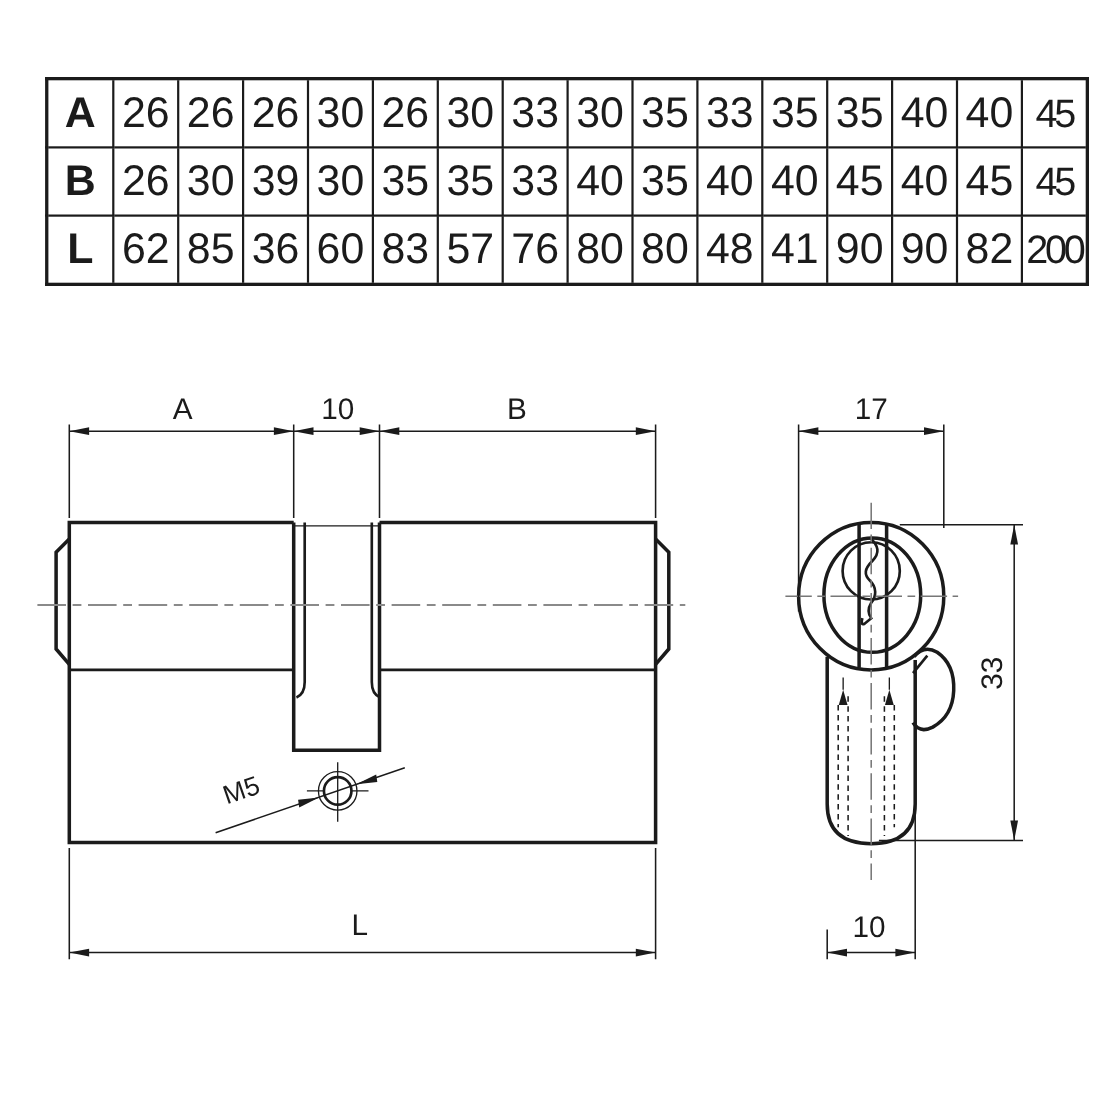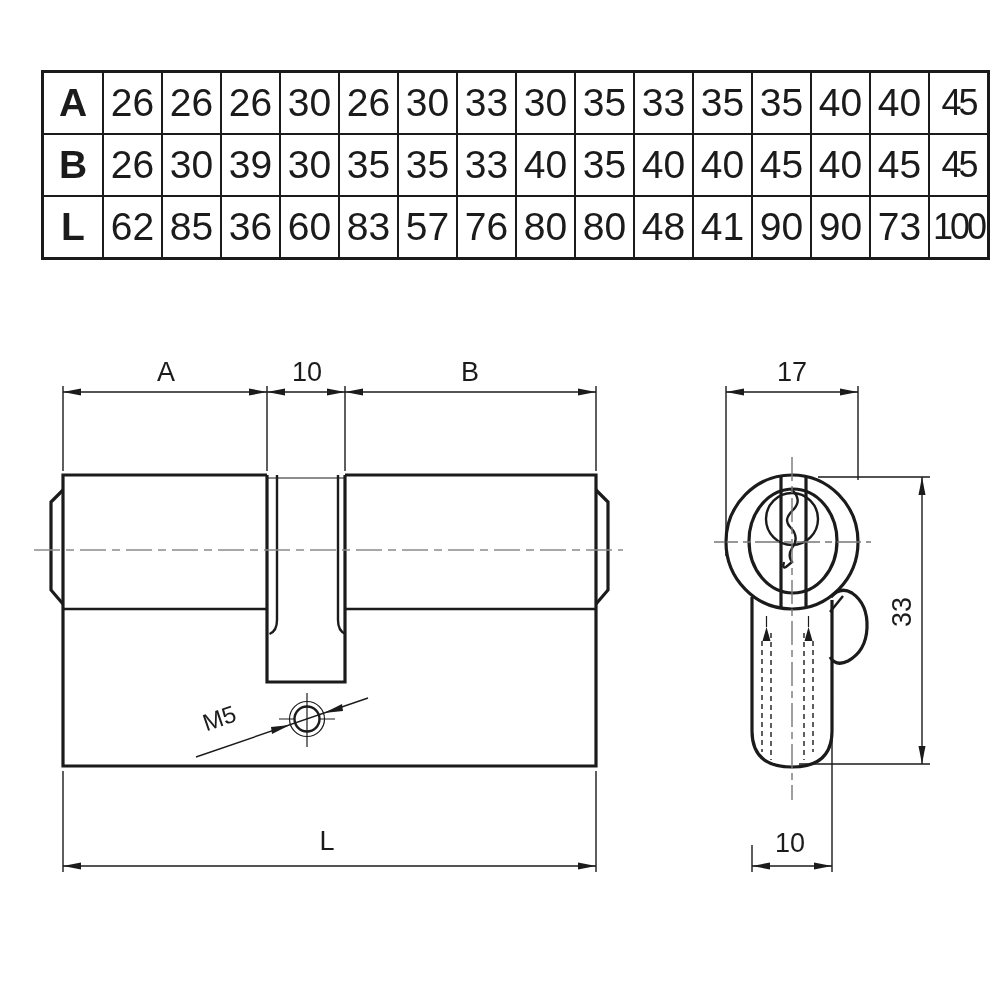--- a/index.html
+++ b/index.html
@@ -79,22 +79,22 @@
       <td>60</td>
       <td>83</td>
       <td>57</td>
       <td>76</td>
       <td>80</td>
       <td>80</td>
       <td>48</td>
       <td>41</td>
       <td>90</td>
       <td>90</td>
-      <td>73</td>
-      <td>100</td>
+      <td>82</td>
+      <td>200</td>
     </tr>
   </tbody>
     </table>
 
   <svg id="drawing" viewBox="0 0 1000 1000">
 
     <g>
 
       <path class="thick" d="M267,475 H63 V766 H596 V475 H345"></path>
 

